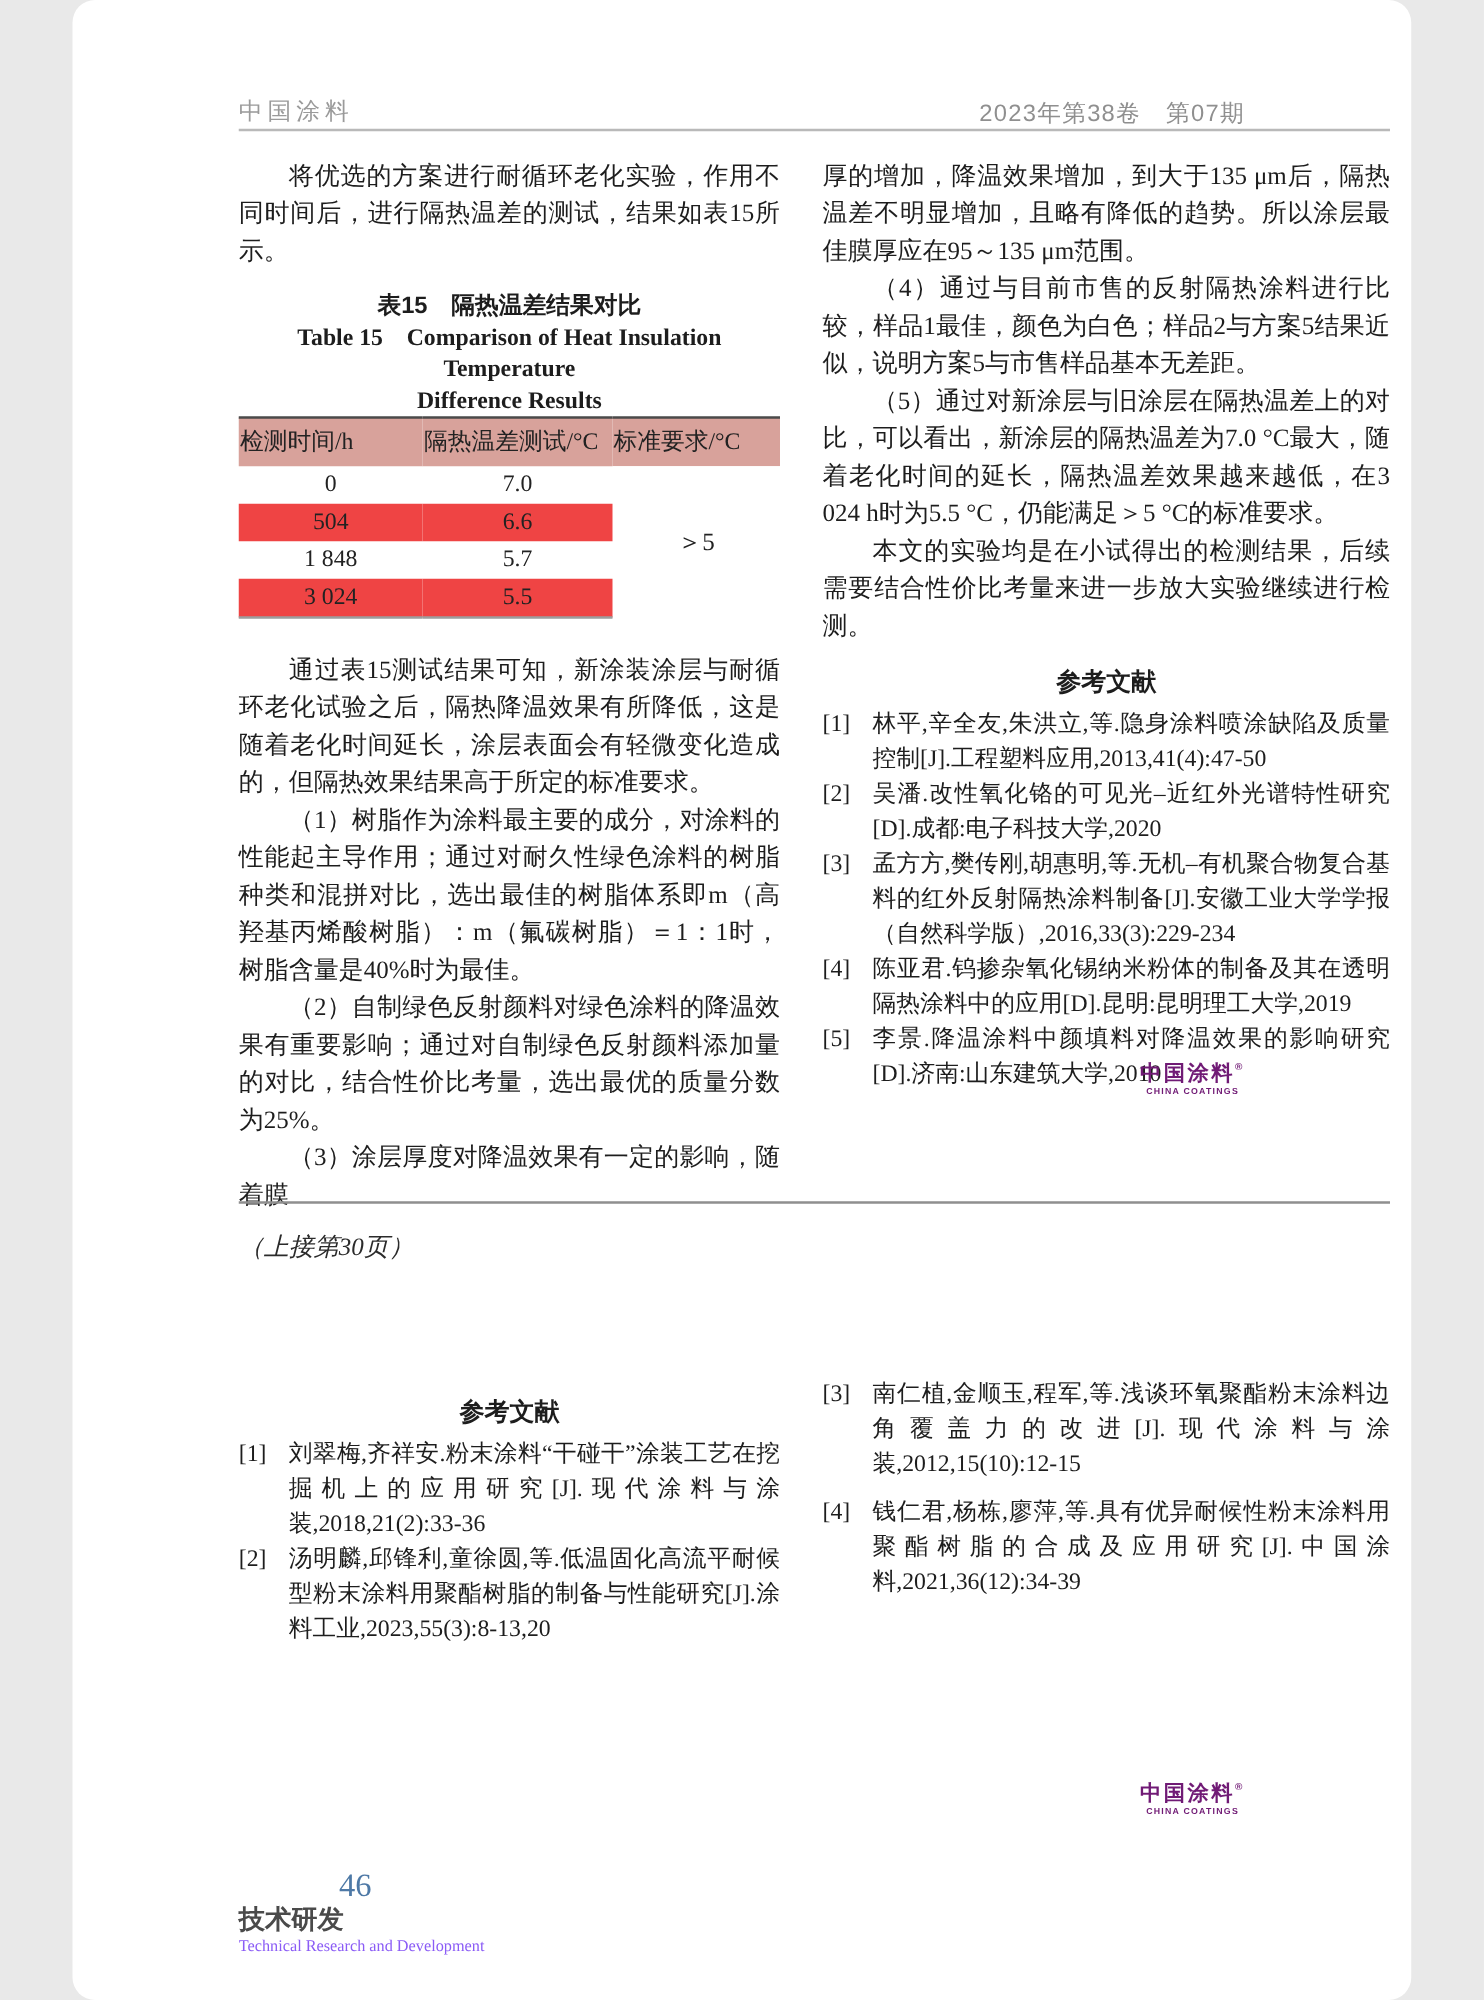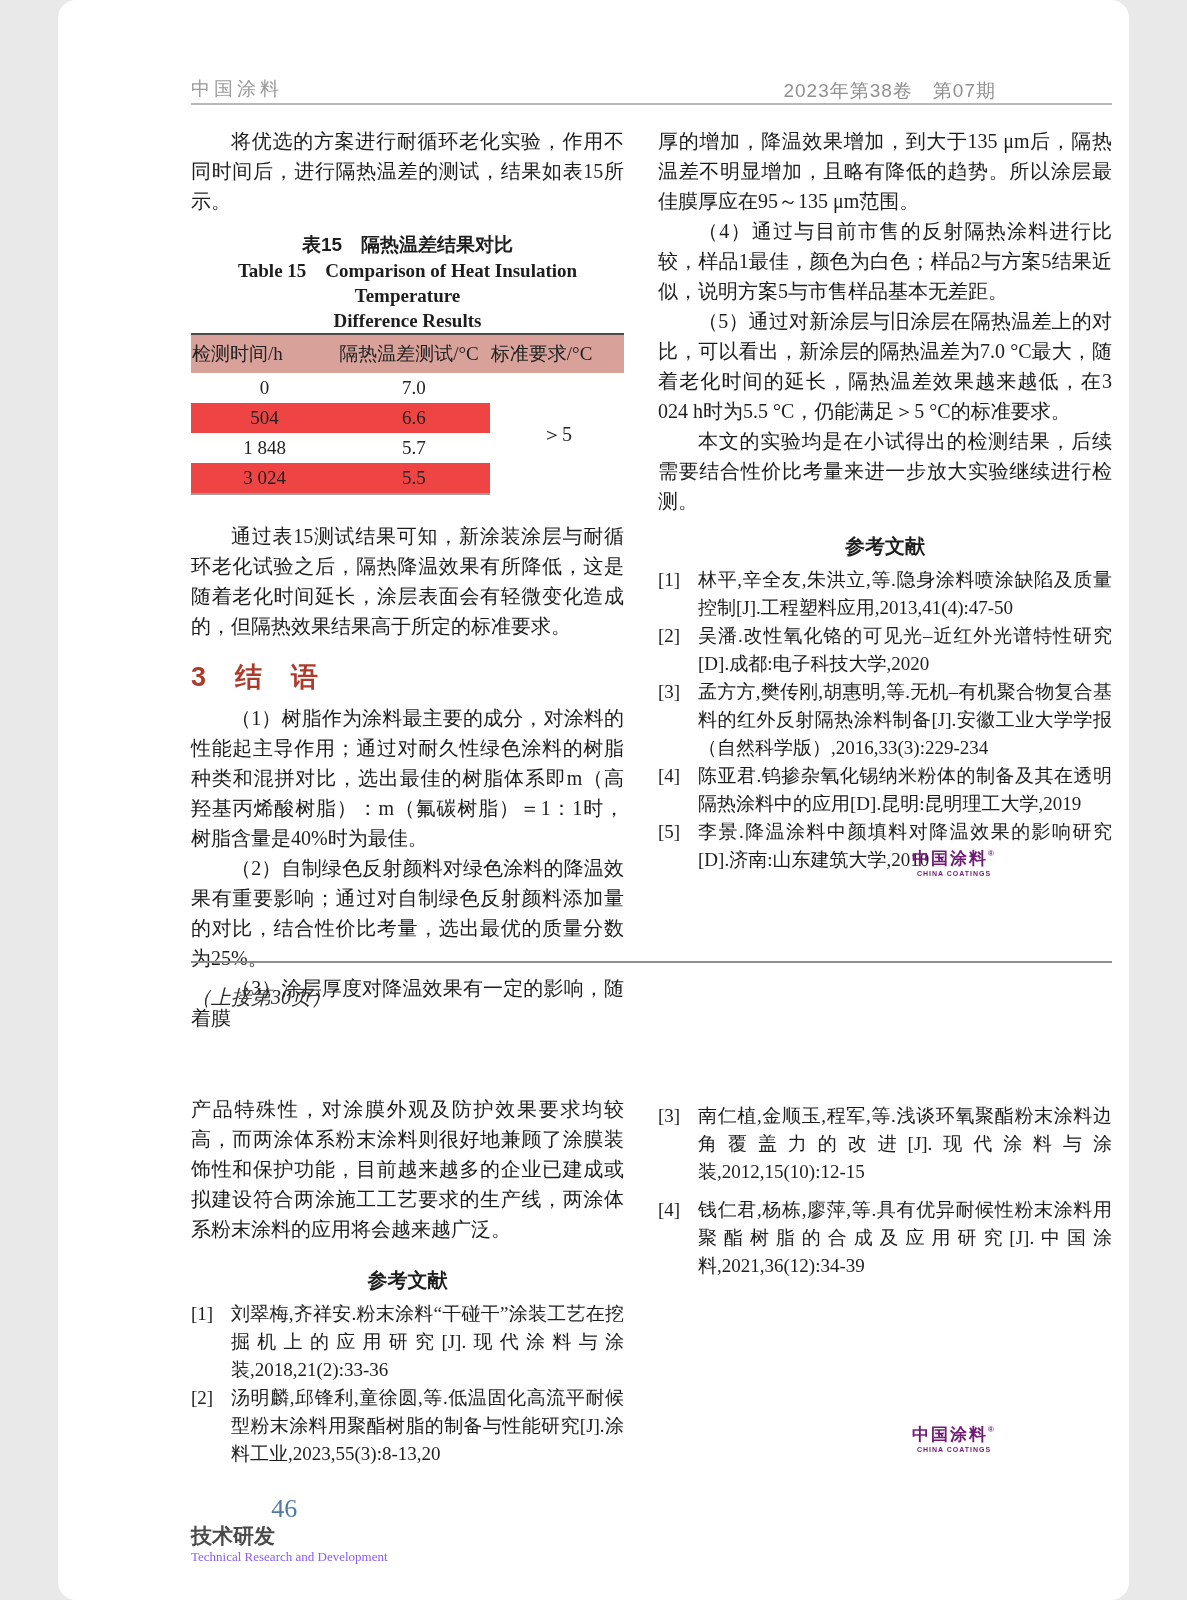--- a/index.html
+++ b/index.html
@@ -156,21 +156,20 @@
           <td class="stripable">5.7</td>
         </tr>
         <tr class="stripe">
           <td class="stripable">3 024</td>
           <td class="stripable">5.5</td>
         </tr>
       </tbody>
     </table>
 
     <p class="indent" style="margin-top:26px;">通过表15测试结果可知，新涂装涂层与耐循环老化试验之后，隔热降温效果有所降低，这是随着老化时间延长，涂层表面会有轻微变化造成的，但隔热效果结果高于所定的标准要求。</p>
-    <h2 class="sec-heading">3　结　语</h2>
     <p class="indent">（1）树脂作为涂料最主要的成分，对涂料的性能起主导作用；通过对耐久性绿色涂料的树脂种类和混拼对比，选出最佳的树脂体系即m（高羟基丙烯酸树脂）：m（氟碳树脂）＝1：1时，树脂含量是40%时为最佳。</p>
     <p class="indent">（2）自制绿色反射颜料对绿色涂料的降温效果有重要影响；通过对自制绿色反射颜料添加量的对比，结合性价比考量，选出最优的质量分数为25%。</p>
     <p class="indent">（3）涂层厚度对降温效果有一定的影响，随着膜</p>
   </div>
 
   <div class="col a1-right">
     <p>厚的增加，降温效果增加，到大于135 μm后，隔热温差不明显增加，且略有降低的趋势。所以涂层最佳膜厚应在95～135 μm范围。</p>
     <p class="indent">（4）通过与目前市售的反射隔热涂料进行比较，样品1最佳，颜色为白色；样品2与方案5结果近似，说明方案5与市售样品基本无差距。</p>
     <p class="indent">（5）通过对新涂层与旧涂层在隔热温差上的对比，可以看出，新涂层的隔热温差为7.0 °C最大，随着老化时间的延长，隔热温差效果越来越低，在3 024 h时为5.5 °C，仍能满足＞5 °C的标准要求。</p>
     <p class="indent">本文的实验均是在小试得出的检测结果，后续需要结合性价比考量来进一步放大实验继续进行检测。</p>
@@ -202,21 +201,20 @@
 
   <div class="logo logo1">
     <div class="logo-cn"><span>中国涂料</span><span class="logo-reg">®</span></div>
     <div class="logo-en">CHINA COATINGS</div>
   </div>
 
   <div class="divider"></div>
   <div class="continuation">（上接第30页）</div>
 
   <div class="col a2-left">
-    <p>产品特殊性，对涂膜外观及防护效果要求均较高，而两涂体系粉末涂料则很好地兼顾了涂膜装饰性和保护功能，目前越来越多的企业已建成或拟建设符合两涂施工工艺要求的生产线，两涂体系粉末涂料的应用将会越来越广泛。</p>
     <div class="ref-heading" style="margin-top:22px;">参考文献</div>
     <ul class="refs">
       <li>
         <span class="ref-num">[1]</span>
         <span>刘翠梅,齐祥安.粉末涂料“干碰干”涂装工艺在挖掘机上的应用研究[J].现代涂料与涂装,2018,21(2):33-36</span>
       </li>
       <li>
         <span class="ref-num">[2]</span>
         <span>汤明麟,邱锋利,童徐圆,等.低温固化高流平耐候型粉末涂料用聚酯树脂的制备与性能研究[J].涂料工业,2023,55(3):8-13,20</span>
       </li>

